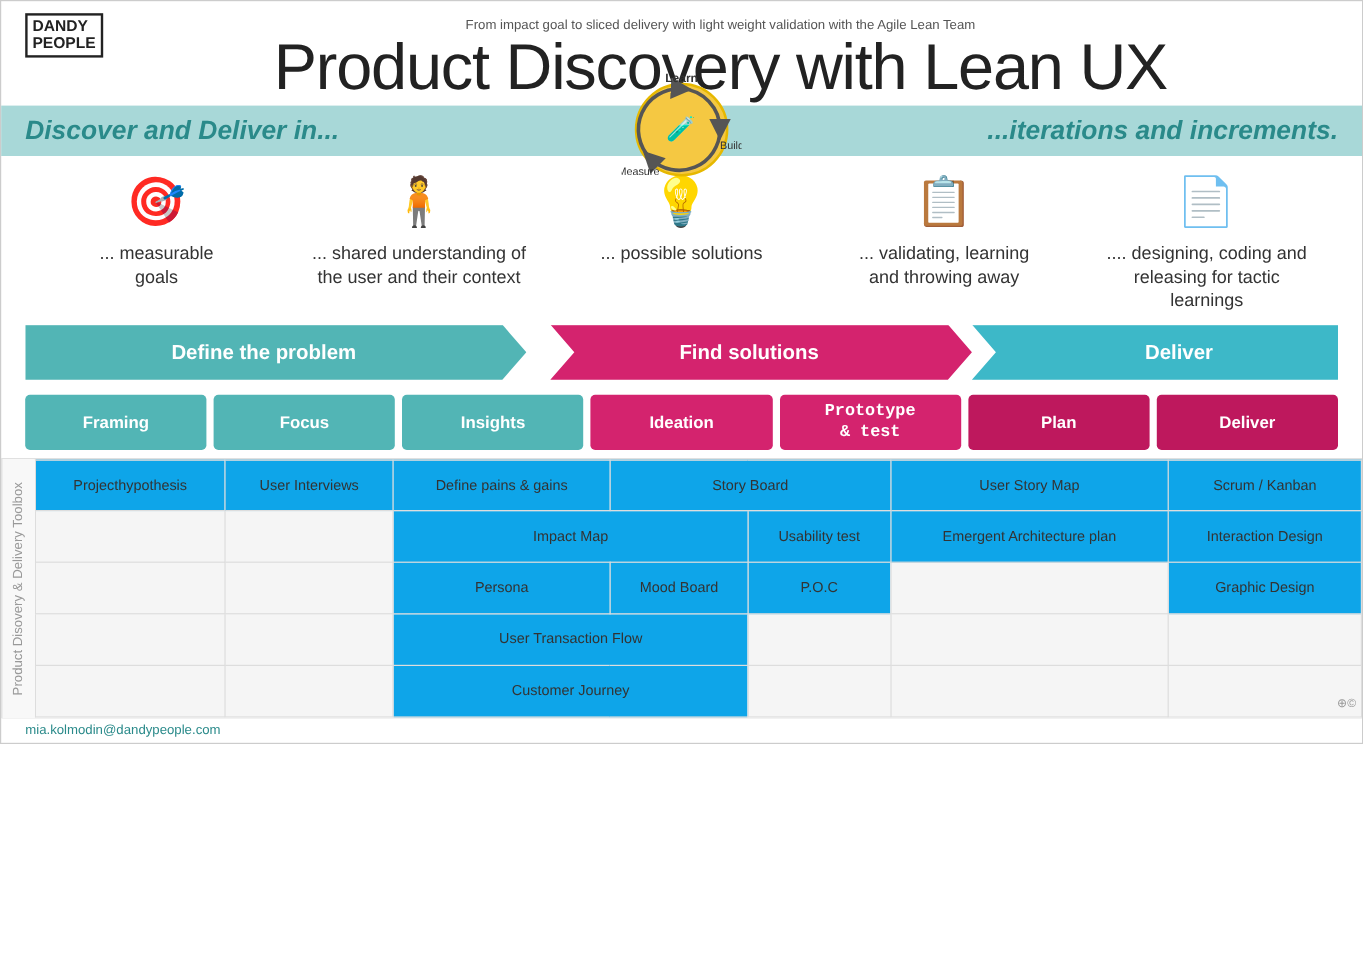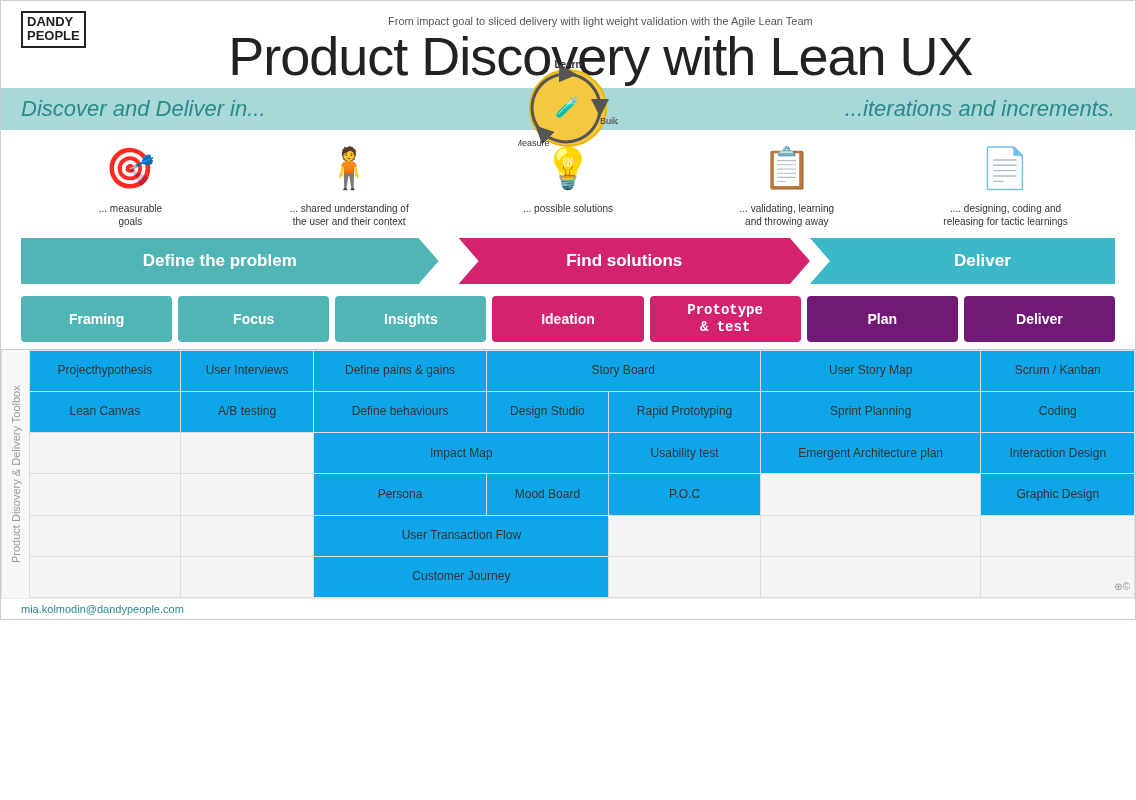--- a/index.html
+++ b/index.html
@@ -92,21 +92,21 @@
 
     .icon-symbol {
       font-size: 40px;
       height: 60px;
       display: flex;
       align-items: center;
       justify-content: center;
     }
 
     .icon-caption {
-      font-size: 10px;
+      font-size: 15px;
       color: #333;
       margin-top: 4px;
       line-height: 1.3;
     }
 
     
     .phases-row {
       display: flex;
       align-items: center;
       padding: 0 20px;
@@ -165,21 +165,21 @@
       font-size: 14px;
       font-weight: 600;
       color: white;
       border-radius: 4px;
       height: 46px;
       flex: 1;
     }
 
     .step-teal { background: #52b5b5; }
     .step-pink { background: #d4236e; }
-    .step-blue { background: #701a75; }
+    .step-blue { background: #be185d; }
 
     
     .toolbox-section {
       display: flex;
       flex: 1;
       border-top: 1px solid #ccc;
       margin: 0 0 0 0;
     }
 
     .toolbox-label-col {
@@ -236,21 +236,21 @@
     }
 
     .teal-banner-text {
       display: flex;
       width: 100%;
       align-items: center;
       justify-content: space-between;
       font-size: 22px;
       font-style: italic;
       color: #2a8a8a;
-      font-weight: 400;
+      font-weight: 700;
       gap: 13px;
     }
   </style>
 </head>
 <body>
 
 <div class="main-container">
 
   <div class="header">
     <div class="logo">
@@ -365,30 +365,20 @@
         <tr>
           <td>Projecthypothesis</td>
           <td>User Interviews</td>
           <td>Define
 pains &amp; gains</td>
           <td colspan="2">Story Board</td>
           <td>User Story Map</td>
           <td>Scrum / Kanban</td>
         </tr>
         <tr>
-          <td>Lean Canvas</td>
-          <td>A/B testing</td>
-          <td>Define
-behaviours</td>
-          <td>Design Studio</td>
-          <td>Rapid Prototyping</td>
-          <td>Sprint Planning</td>
-          <td>Coding</td>
-        </tr>
-        <tr>
           <td class="empty"></td>
           <td class="empty"></td>
           <td colspan="2">Impact Map</td>
           <td>Usability test</td>
           <td>Emergent
 Architecture plan</td>
           <td>Interaction
 Design</td>
         </tr>
         <tr>

